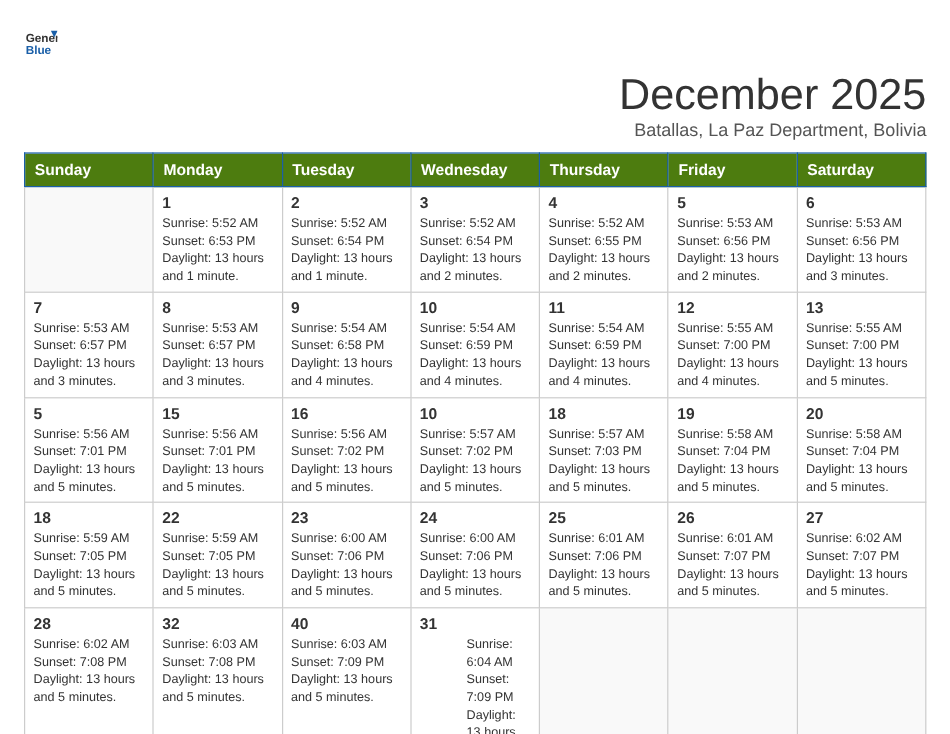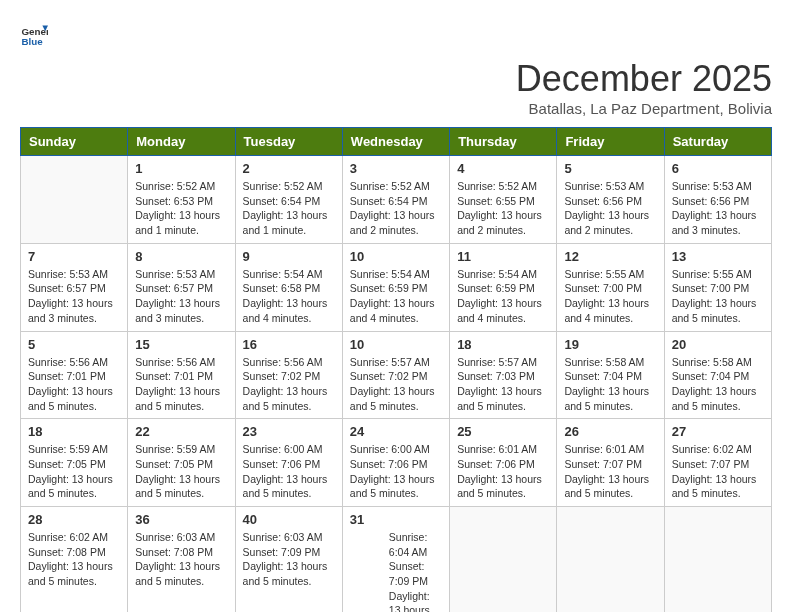--- a/index.html
+++ b/index.html
@@ -304,21 +304,21 @@
       </tr>
       <tr>
         <td>
           <span class="day-number">28</span>
           <div class="day-info" style="white-space: pre-line;">Sunrise: 6:02 AM
 Sunset: 7:08 PM
 Daylight: 13 hours
 and 5 minutes.</div>
         </td>
         <td>
-          <span class="day-number">36</span>
+          <span class="day-number">32</span>
           <div class="day-info" style="white-space: pre-line;">Sunrise: 6:03 AM
 Sunset: 7:08 PM
 Daylight: 13 hours
 and 5 minutes.</div>
         </td>
         <td>
           <span class="day-number">40</span>
           <div class="day-info" style="white-space: pre-line;">Sunrise: 6:03 AM
 Sunset: 7:09 PM
 Daylight: 13 hours

